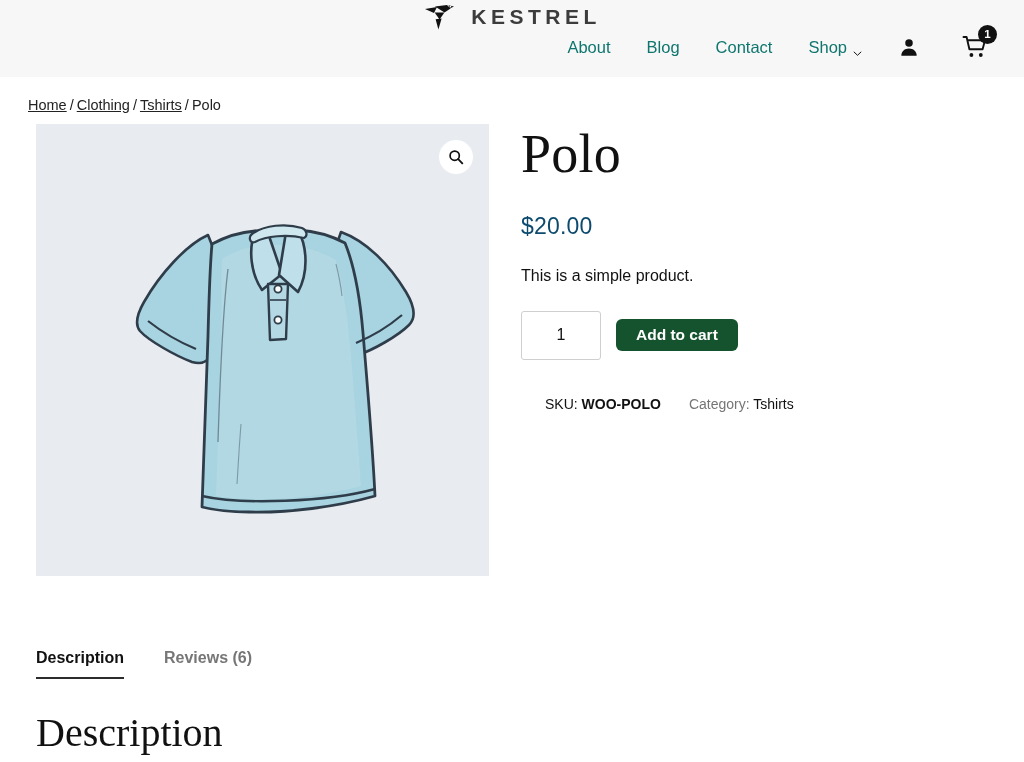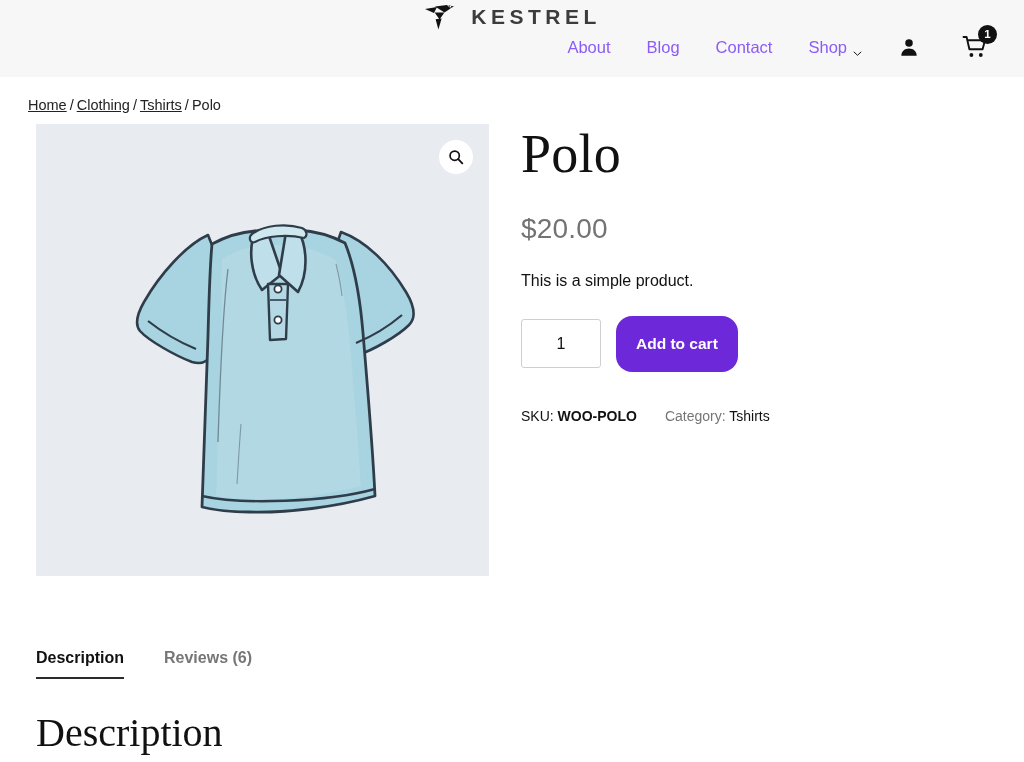--- a/index.html
+++ b/index.html
@@ -39,21 +39,21 @@
   }
 
   .main-nav {
     margin-left: auto;
     display: flex;
     align-items: center;
     gap: 36px;
   }
   .nav-link {
     font-size: 16.5px;
-    color: #8b5cf6;
+    color: #0f766e;
     text-decoration: none;
     white-space: nowrap;
     display: inline-flex;
     align-items: center;
     gap: 6px;
   }
   .chev { display: inline-block; width: 9px; height: 9px; }
   .icon-btn {
     display: inline-flex;
     align-items: center;
@@ -132,22 +132,22 @@
   .product-title {
     font-family: "Liberation Serif", serif;
     font-size: 54px;
     font-weight: normal;
     line-height: 1.05;
     margin: 0 0 30px 0;
     color: #111111;
     letter-spacing: 0.2px;
   }
   .product-price {
-    font-size: 28px;
-    color: #737373;
+    font-size: 23px;
+    color: #0c4a6e;
     margin: 0 0 27px 0;
     letter-spacing: 0.2px;
   }
   .product-desc {
     font-size: 16px;
     color: #111111;
     margin: 15px 0 26px 0;
   }
   .cart-form {
     display: flex;
@@ -160,37 +160,38 @@
     height: 49px;
     border: 1px solid #cfcfcf;
     border-radius: 3px;
     text-align: center;
     font-size: 16px;
     font-family: "Liberation Sans", sans-serif;
     color: #111111;
     background: #ffffff;
   }
   .add-to-cart {
-    height: 56px;
+    height: 32px;
     padding: 0 20px;
-    background: #6d28d9;
+    background: #14532d;
     color: #ffffff;
     border: 0;
-    border-radius: 16px;
+    border-radius: 6px;
     font-size: 15.5px;
     font-weight: bold;
     cursor: pointer;
     font-family: "Liberation Sans", sans-serif;
   }
   .product-meta {
     font-size: 14px;
     color: #111111;
     display: flex;
     align-items: baseline;
     gap: 28px;
+    margin-left: 24px;
   }
   .meta-sku .meta-val { font-weight: bold; }
   .meta-cat { color: #757575; }
   .meta-cat a { color: #111111; text-decoration: none; }
 
   
   .tabs {
     margin-top: 73px;
     padding: 0 36px;
     display: flex;

